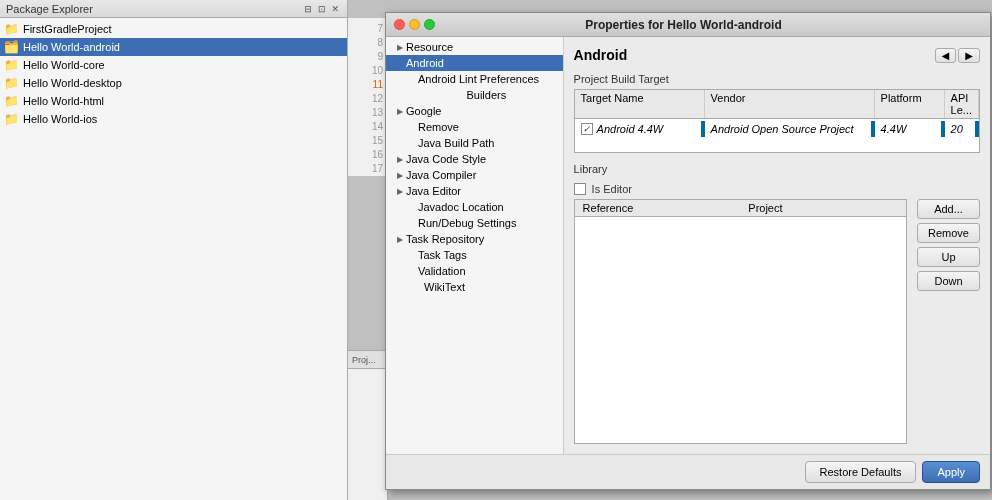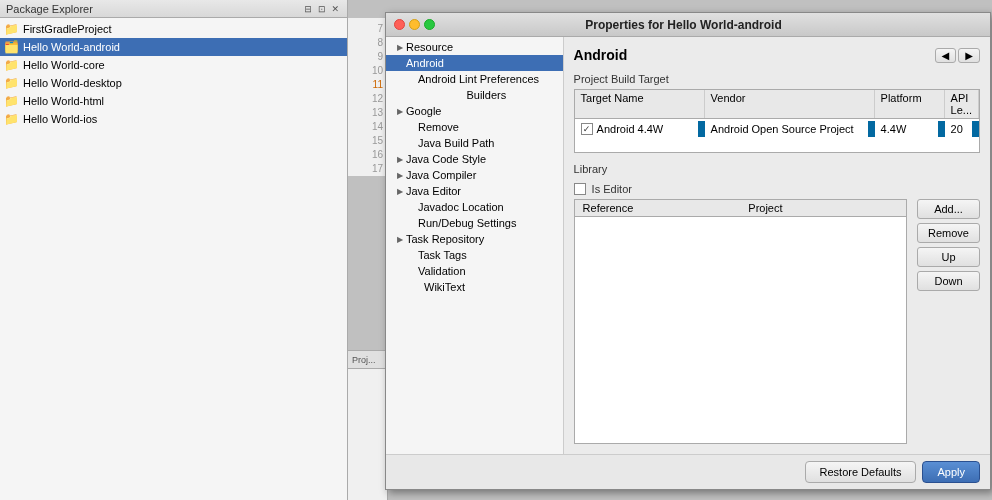--- a/index.html
+++ b/index.html
@@ -48,21 +48,21 @@
 
     
     .section-label { font-size: 11px; color: #333; margin-bottom: 4px; }
     .target-table-header { display: flex; background: #e8e8e8; border-bottom: 1px solid #aaa; }
     .target-col { padding: 2px 6px; font-size: 11px; color: #000; border-right: 1px solid #ccc; }
     .target-col.name { width: 130px; }
     .target-col.vendor { width: 170px; }
     .target-col.platform { width: 70px; }
     .target-col.api { flex: 1; }
     .target-row { display: flex; align-items: center; padding: 2px 0; }
-    .target-cell { padding: 2px 6px; font-size: 11px; color: #000; border-right: 7px solid #0369a1; }
+    .target-cell { padding: 2px 6px; font-size: 11px; color: #000; border-right: 4px solid #0369a1; font-style: italic; }
     .target-cell.name { width: 130px; display: flex; align-items: center; gap: 4px; }
     .target-cell.vendor { width: 170px; }
     .target-cell.platform { width: 70px; }
     .target-cell.api { flex: 1; }
     .checkbox { width: 12px; height: 12px; border: 1px solid #888; background: white; display: inline-flex; align-items: center; justify-content: center; font-size: 9px; color: #333; flex-shrink: 0; }
     .checkbox.checked::after { content: '✓'; }
 
     .target-area { border: 1px solid #aaa; background: white; height: 64px; overflow-y: auto; }
 
     

